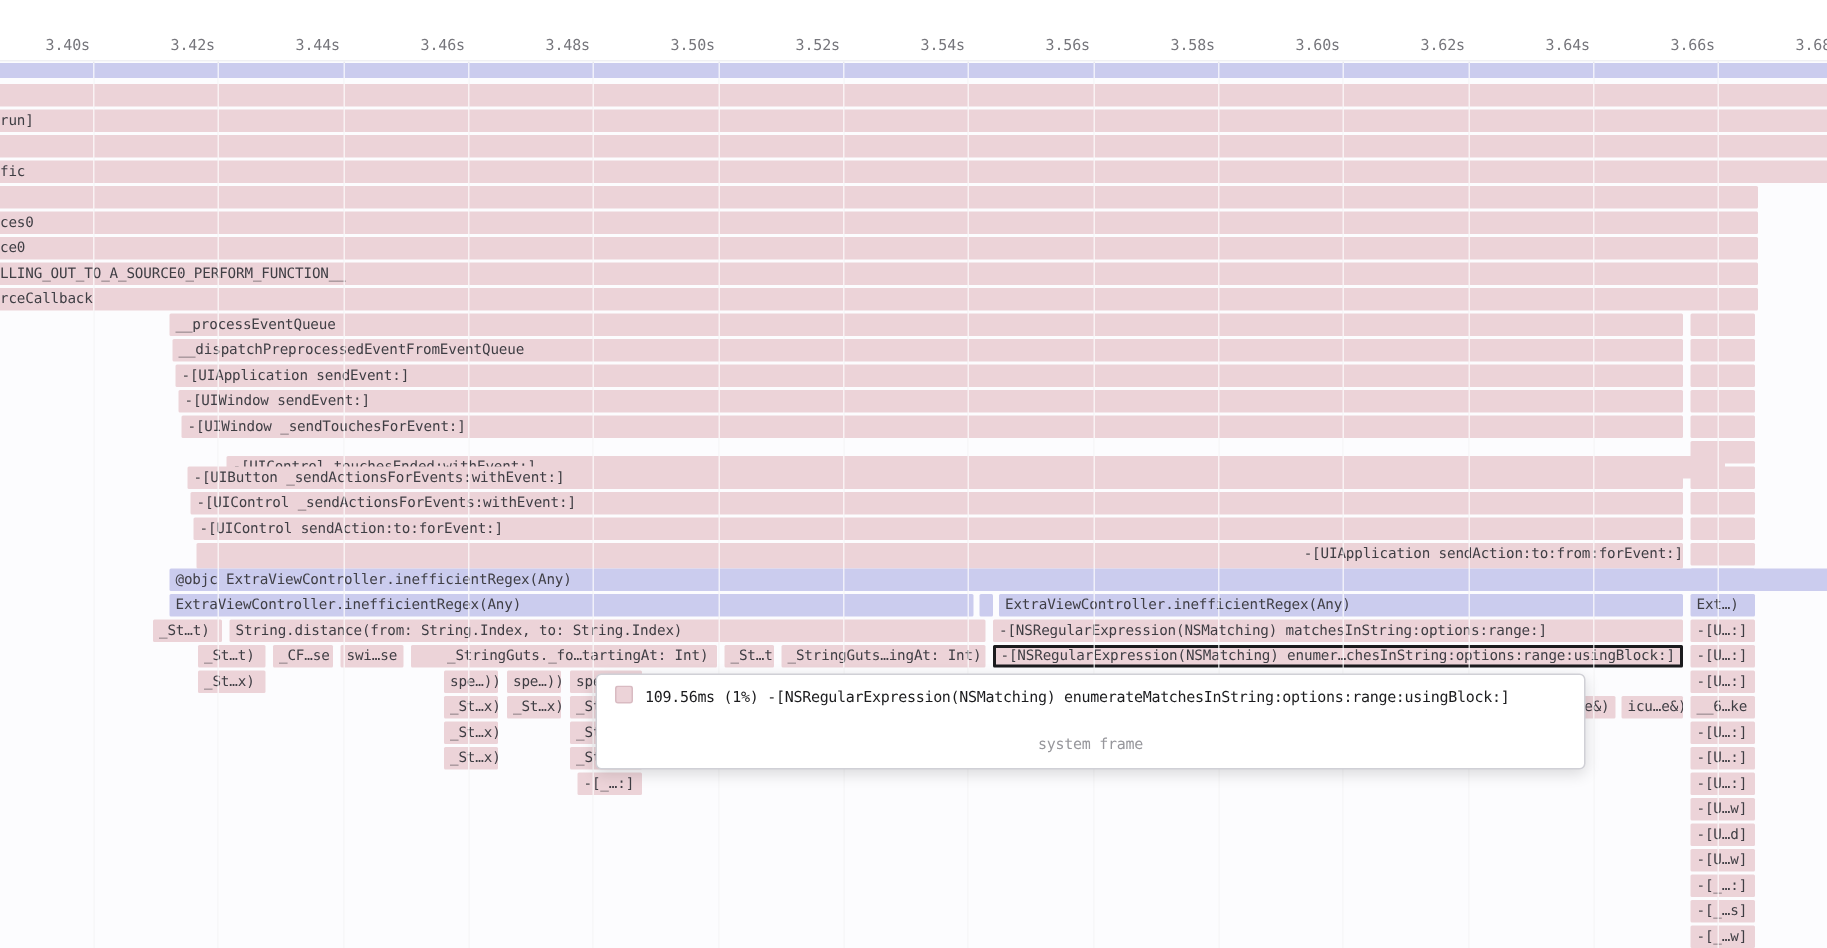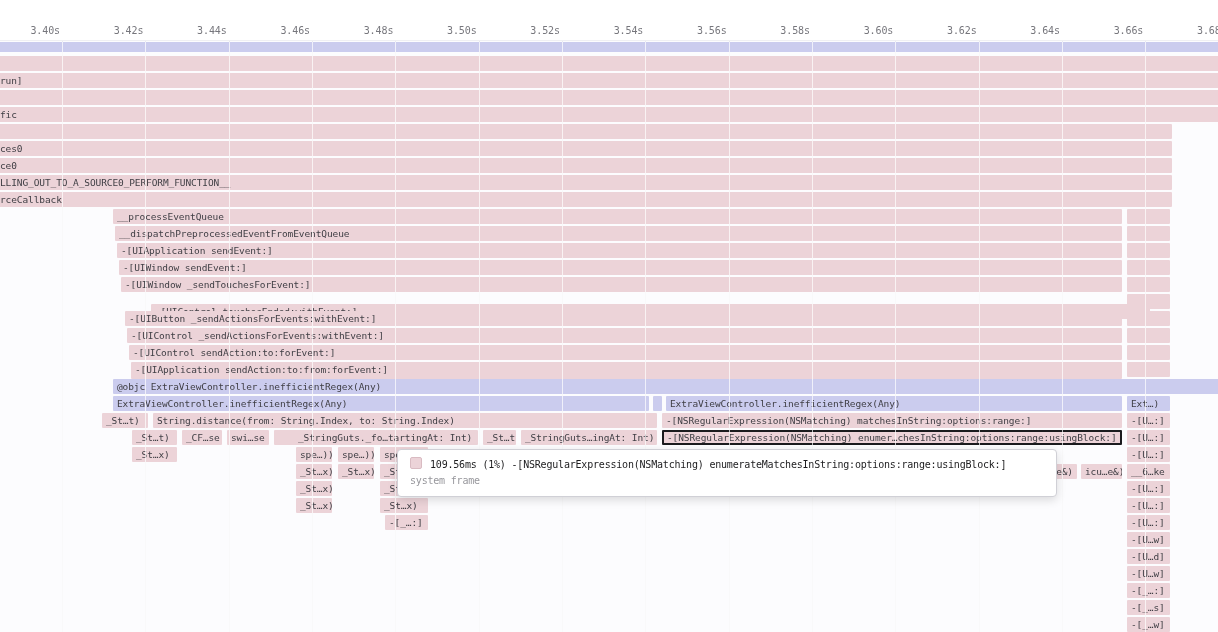--- a/index.html
+++ b/index.html
@@ -29,21 +29,21 @@
 
   
   #tooltip{position:absolute;box-sizing:border-box;background:#ffffff;
            border:1px solid #d0d0d6;border-radius:4px;
            box-shadow:0 3px 10px rgba(0,0,0,0.14);
            padding:7px 12px;z-index:10;font-size:10px;letter-spacing:-0.2px;}
   .tt-line1{color:#1c1c1e;line-height:16px;white-space:nowrap;overflow:hidden;}
   .tt-swatch{display:inline-block;width:10px;height:10px;background:#ecd3d8;
              border:1px solid #d9bbc2;border-radius:2px;margin-right:8px;
              vertical-align:-1px;}
-  .tt-line2,.tt-line3{color:#97979c;line-height:16px;margin-top:0;white-space:nowrap;}
+  .tt-line2,.tt-line3{color:#97979c;line-height:16px;margin-top:15px;white-space:nowrap;text-align:center;}
 </style>
 </head>
 <body>
 
 <div id="stage">
   <div id="gridlayer">
       <div class="gl" style="left: 62px;"></div>
       <div class="gl" style="left: 145px;"></div>
       <div class="gl" style="left: 229px;"></div>
       <div class="gl" style="left: 312px;"></div>
@@ -97,21 +97,21 @@
       <div class="bx c-p" style="left: 121px; top: 277px; width: 1001px; height: 15px;">-[UIWindow _sendTouchesForEvent:]</div>
       <div class="bx c-p" style="left: 1127px; top: 277px; width: 43px; height: 15px;"></div>
       <div class="bx c-p" style="left: 123px; top: 304px; width: 999px; height: 15px; margin-left: 28px;">-[UIControl touchesEnded:withEvent:]</div>
       <div class="bx c-p" style="left: 1127px; top: 294px; width: 43px; height: 15px;"></div>
       <div class="bx c-p" style="left: 125px; top: 311px; width: 997px; height: 15px;">-[UIButton _sendActionsForEvents:withEvent:]</div>
       <div class="bx c-p" style="left: 1127px; top: 311px; width: 43px; height: 15px;"></div>
       <div class="bx c-p" style="left: 127px; top: 328px; width: 995px; height: 15px;">-[UIControl _sendActionsForEvents:withEvent:]</div>
       <div class="bx c-p" style="left: 1127px; top: 328px; width: 43px; height: 15px;"></div>
       <div class="bx c-p" style="left: 129px; top: 345px; width: 993px; height: 15px;">-[UIControl sendAction:to:forEvent:]</div>
       <div class="bx c-p" style="left: 1127px; top: 345px; width: 43px; height: 15px;"></div>
-      <div class="bx c-p" style="left: 131px; top: 362px; width: 991px; height: 17px;">-[UIApplication sendAction:to:from:forEvent:]</div>
+      <div class="bx c-p" style="left: 131px; top: 362px; width: 991px; height: 17px; text-align: right;">-[UIApplication sendAction:to:from:forEvent:]</div>
       <div class="bx c-p" style="left: 1127px; top: 362px; width: 43px; height: 15px;"></div>
       <div class="bx c-v" style="left: 113px; top: 379px; width: 1184px; height: 15px;">@objc ExtraViewController.inefficientRegex(Any)</div>
       <div class="bx c-v" style="left: 1127px; top: 379px; width: 43px; height: 15px;"></div>
       <div class="bx c-v" style="left: 113px; top: 396px; width: 536px; height: 15px;">ExtraViewController.inefficientRegex(Any)</div>
       <div class="bx c-v" style="left: 653px; top: 396px; width: 9px; height: 15px;"></div>
       <div class="bx c-v" style="left: 666px; top: 396px; width: 456px; height: 15px;">ExtraViewController.inefficientRegex(Any)</div>
       <div class="bx c-v" style="left: 1127px; top: 396px; width: 43px; height: 15px;">Ext…)</div>
       <div class="bx c-p" style="left: 102px; top: 413px; width: 46px; height: 15px;">_St…t)</div>
       <div class="bx c-p" style="left: 153px; top: 413px; width: 504px; height: 15px;">String.distance(from: String.Index, to: String.Index)</div>
       <div class="bx c-p" style="left: 662px; top: 413px; width: 460px; height: 15px;">-[NSRegularExpression(NSMatching) matchesInString:options:range:]</div>
@@ -158,17 +158,17 @@
     <div class="glw" style="left: 395px;"></div>
     <div class="glw" style="left: 479px;"></div>
     <div class="glw" style="left: 562px;"></div>
     <div class="glw" style="left: 645px;"></div>
     <div class="glw" style="left: 729px;"></div>
     <div class="glw" style="left: 812px;"></div>
     <div class="glw" style="left: 895px;"></div>
     <div class="glw" style="left: 979px;"></div>
     <div class="glw" style="left: 1062px;"></div>
     <div class="glw" style="left: 1145px;"></div>
-    <div id="tooltip" style="left: 397px; top: 449px; width: 660px; height: 48px;">
+    <div id="tooltip" style="left: 397px; top: 449px; width: 660px; height: 64px;">
     <div class="tt-line1"><span class="tt-swatch"></span><span>109.56ms (1%)</span> <span>-[NSRegularExpression(NSMatching) enumerateMatchesInString:options:range:usingBlock:]</span></div>
     <div class="tt-line2">system frame</div>
   </div>
 </div>
 
 </body></html>

